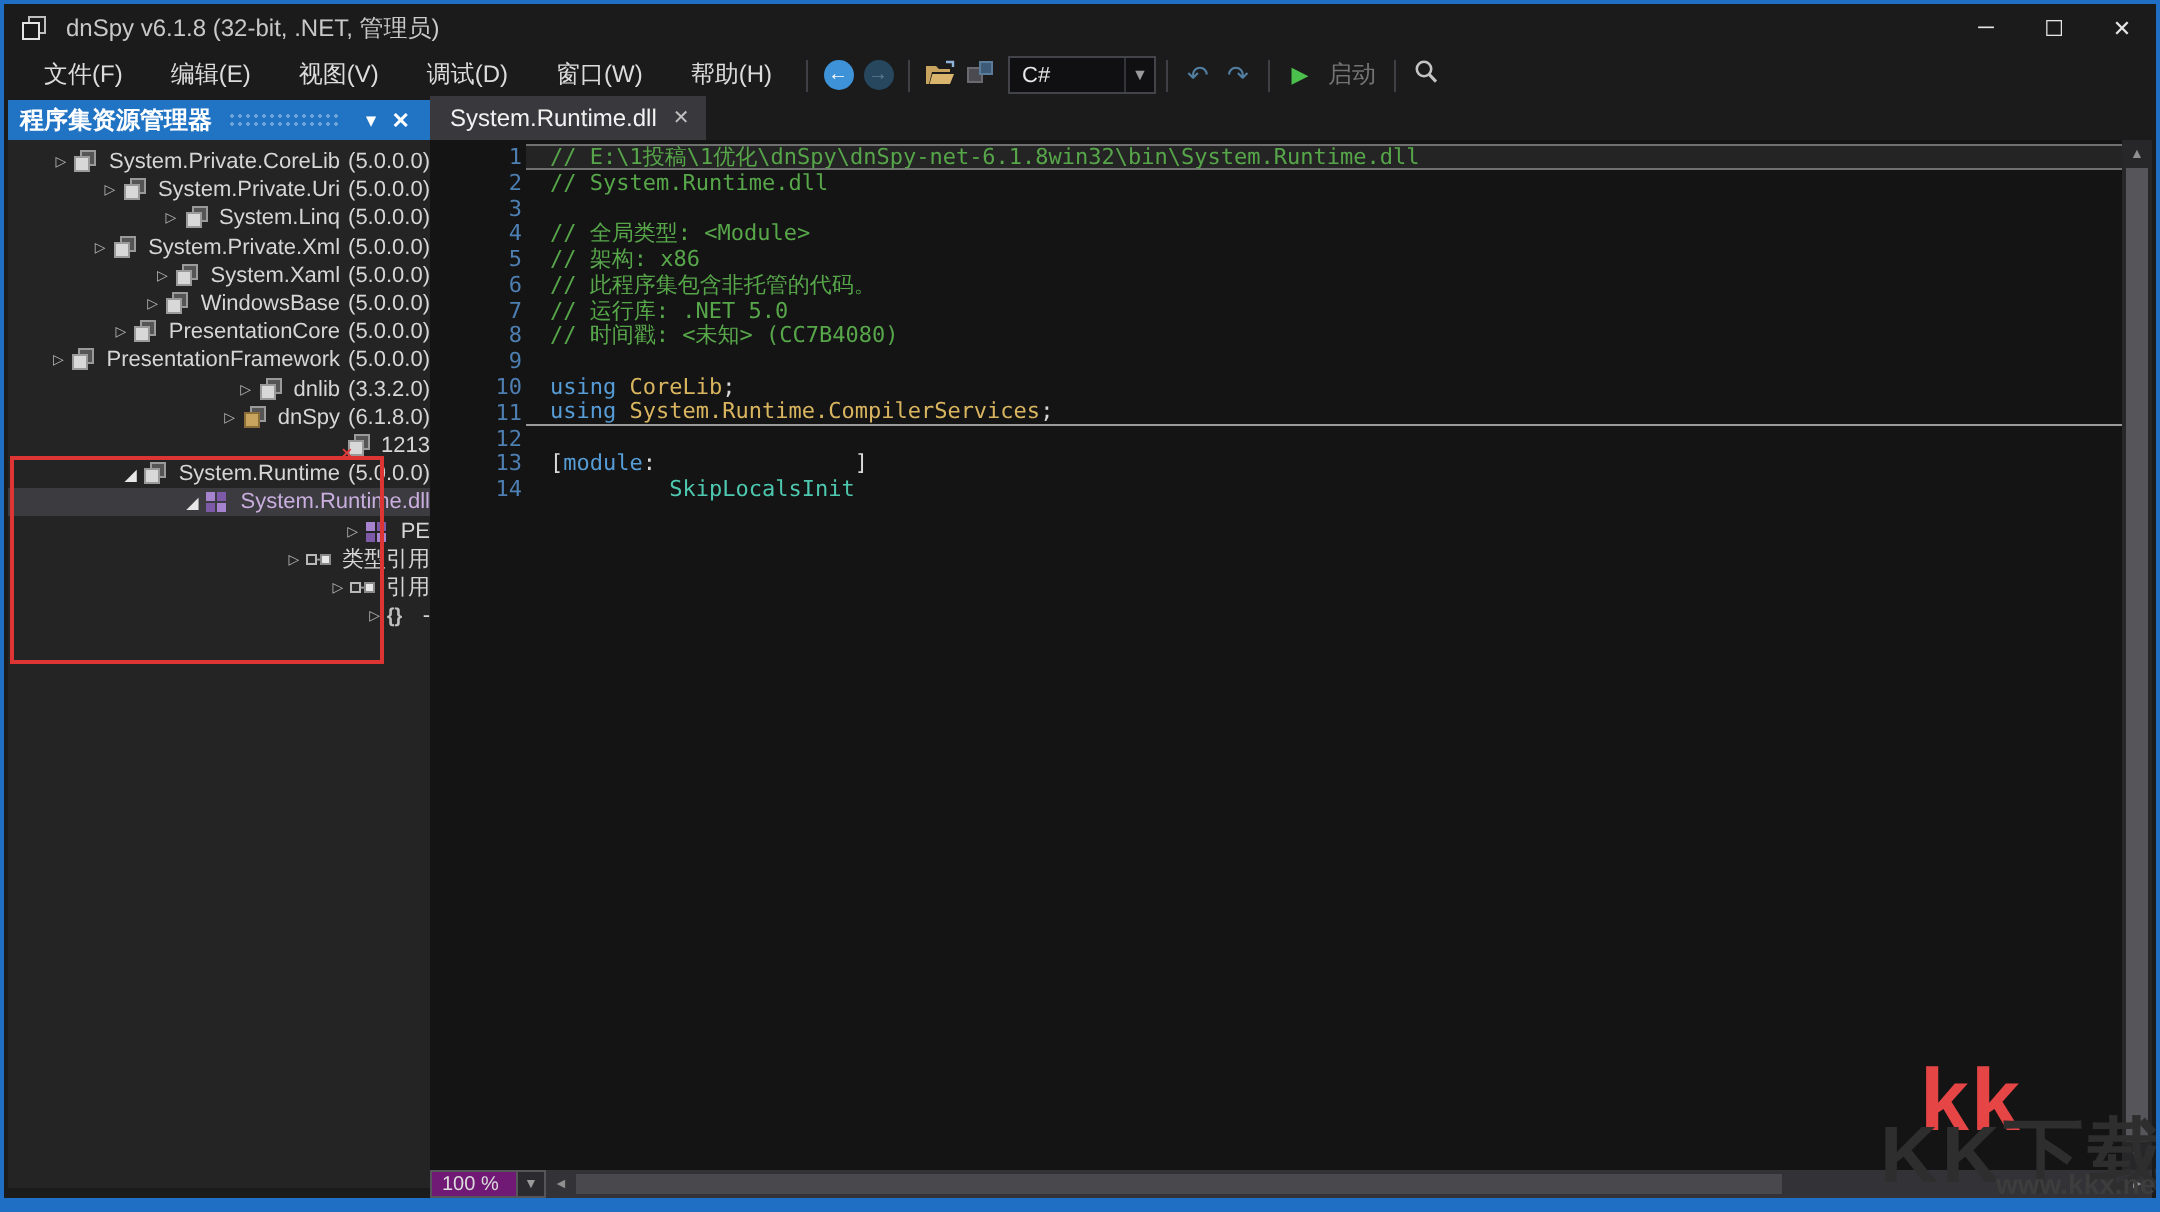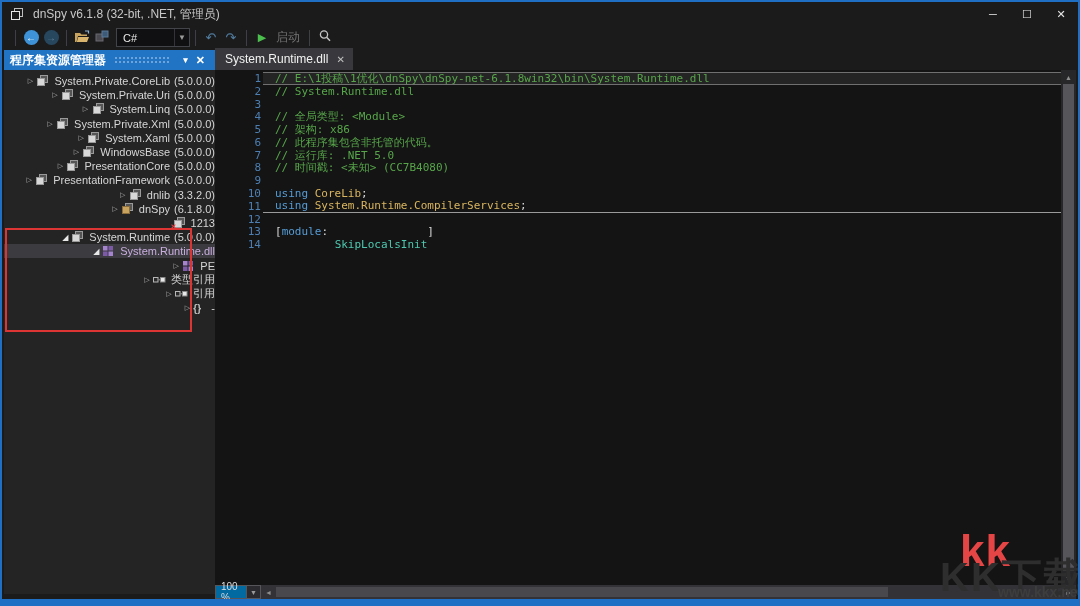--- a/index.html
+++ b/index.html
@@ -75,21 +75,21 @@
   .seg-cm{ color:#57a64a; } .seg-kw{ color:#569cd6; } .seg-ns{ color:#d9b55f; }
   .seg-pu{ color:#d8d8d8; } .seg-ty{ color:#4ec9b0;margin-top:25px; }
   
   .vscroll{ position:absolute; top:0; right:0; bottom:0; width:15px; background:#27272a; }
   .vs-arrow{ height:14px; display:flex; align-items:center; justify-content:center; color:#8f8f8f; font-size:7px; }
   .vs-thumb{ position:absolute; top:14px; bottom:14px; left:2px; right:2px; background:#55555a; }
   .vs-down{ position:absolute; bottom:0; left:0; right:0; }
   .editor-bottom{ position:absolute; left:0; right:0; bottom:0; height:14px; background:#333337;
     display:flex; align-items:center; }
   .zoom-ctl{ display:flex; height:14px; }
-  .zoom-val{ width:32px; background:#0369a1; border:1px solid #55555a; color:#dcdcdc;
+  .zoom-val{ width:44px; background:#701a75; border:1px solid #55555a; color:#dcdcdc;
     font-size:10px; display:flex; align-items:center; padding-left:5px; }
   .zoom-drop{ width:14px; background:#2b2b2f; border:1px solid #55555a; border-left:none;
     color:#9a9a9a; font-size:7px; display:flex; align-items:center; justify-content:center; }
   .hs-arrow{ color:#8f8f8f; font-size:7px; padding:0 4px; }
   .hs-track{ flex:1; height:14px; position:relative; }
   .hs-thumb{ position:absolute; left:0; top:2px; bottom:2px; width:78%; background:#48484d; }
   
   .wm-kk{ position:absolute; left:958px; top:524px; color:#e64545; font-size:44px;
     font-weight:bold; z-index:20; letter-spacing:1px; }
   .wm-stone{ position:absolute; left:938px; top:548px; color:#2e2e2e; font-size:40px;
@@ -111,20 +111,28 @@
     </span>
     <span>dnSpy v6.1.8 (32-bit, .NET, 管理员)</span>
     <span class="win-controls">
       <span class="win-btn">─</span>
       <span class="win-btn">☐</span>
       <span class="win-btn">✕</span>
     </span>
   </div>
 
   <div class="menubar">
+    <span id="menu-items" style="display:flex">
+        <span class="menu-item">文件(F)</span>
+        <span class="menu-item">编辑(E)</span>
+        <span class="menu-item">视图(V)</span>
+        <span class="menu-item">调试(D)</span>
+        <span class="menu-item">窗口(W)</span>
+        <span class="menu-item">帮助(H)</span>
+      </span>
     <span class="tb-sep"></span>
     <span class="tb-btn">
       <span class="nav-circle nav-back">←</span>
     </span>
     <span class="tb-btn">
       <span class="nav-circle nav-fwd">→</span>
     </span>
     <span class="tb-sep"></span>
     <span class="tb-btn">
       <span>

